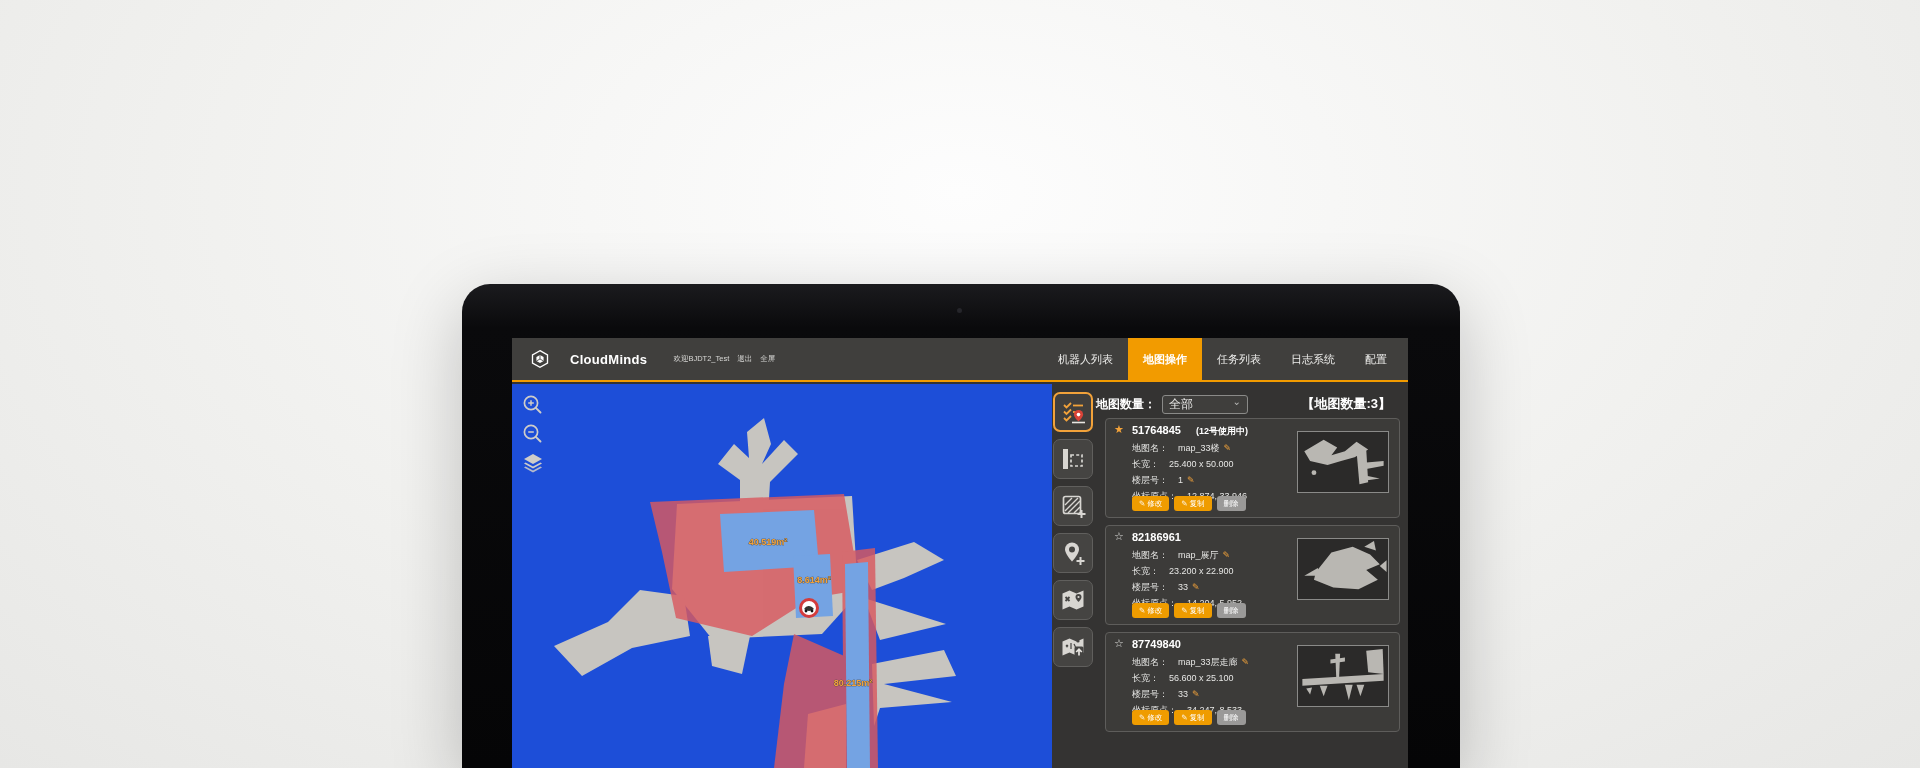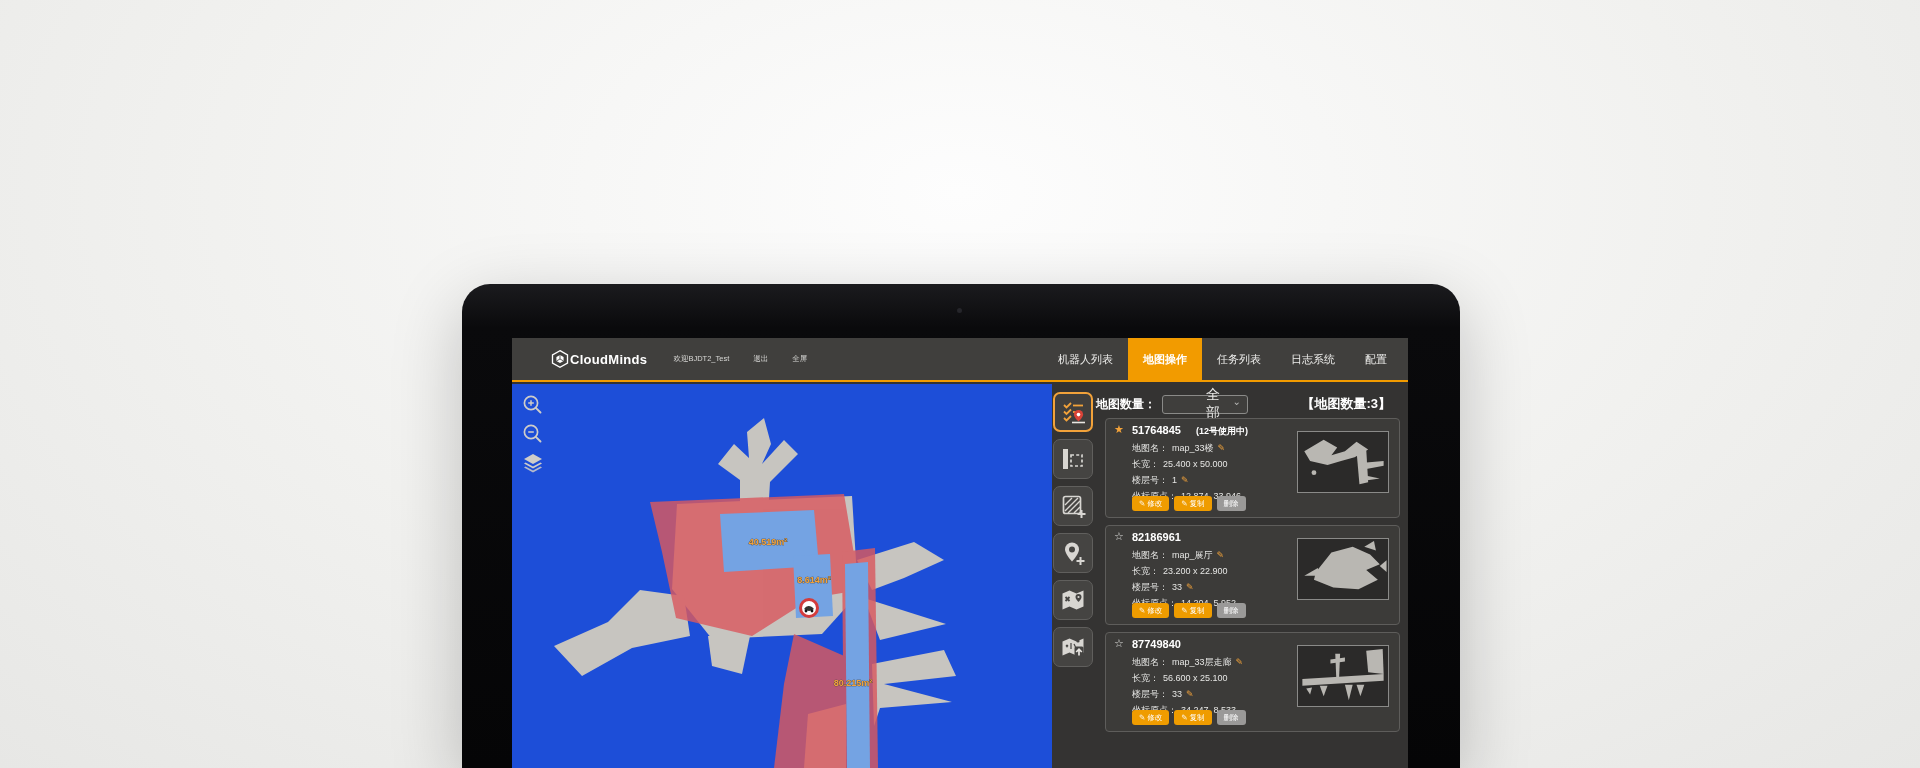--- a/index.html
+++ b/index.html
@@ -14,23 +14,23 @@
   .camera { position:absolute; left:495px; top:24px; width:5px; height:5px; border-radius:50%;
     background:#26262b; }
 
   
   .screen { position:absolute; left:50px; top:54px; width:896px; height:430px;
     background:#343332; overflow:hidden; }
 
   
   .navbar { position:absolute; left:0; top:0; width:896px; height:44px; background:#403F3D;
     border-bottom:2px solid #F29B00; display:flex; align-items:stretch; }
-  .brand { display:flex; align-items:center; gap:0; padding-left:18px;margin-left:20px; }
+  .brand { display:flex; align-items:center; gap:20px; padding-left:18px; }
   .brand-text { color:#fff; font-size:13px; font-weight:bold; letter-spacing:.3px; }
-  .welcome { display:flex; align-items:center; gap:24px; margin-left:26px; }
+  .welcome { display:flex; align-items:center; gap:8px; margin-left:26px; }
   .welcome span { color:#d8d8d6; font-size:7.5px; }
   .welcome .lnk { cursor:pointer; }
   .nav-spacer { flex:1; }
   .nav-item { display:flex; align-items:center; padding:0 15px; color:#ececea; font-size:11px;
     cursor:pointer; white-space:nowrap;text-align:center; }
   .nav-item.active { background:#F29B00; color:#fff; font-weight:bold; }
   .nav-item:last-child { margin-right:6px; }
 
   
   .map-canvas { position:absolute; left:0; top:46px; width:540px; height:384px; background:#1d4ed8; }
@@ -43,34 +43,34 @@
   .tool { width:40px; height:40px; background:#454442; border:1px solid #605F5D; border-radius:7px;
     display:flex; align-items:center; justify-content:center; cursor:pointer; }
   .tool.active { border:2px solid #F2A23A; background:#403F3D; }
 
   
   .panel { position:absolute; left:584px; top:56px; width:306px; }
   .quickrow { display:flex; align-items:center; height:20px; }
   .quick-label { color:#fff; font-size:12px; font-weight:bold; }
   .quick-select { margin-left:6px; width:86px; height:19px; background:#3F3E3C; border:1px solid #8A8A88;
     border-radius:3px; display:flex; align-items:center; padding:0 6px; cursor:pointer; }
-  .quick-select .val { color:#e8e8e6; font-size:14px; flex:1;margin-left:37px; }
+  .quick-select .val { color:#e8e8e6; font-size:12px; flex:1; }
   .quick-select .chev { color:#b9b9b7; font-size:10px; line-height:6px; margin-top:-4px; }
   .map-count { margin-left:auto; margin-right:11px; color:#fff; font-size:13px; font-weight:bold; }
 
   .cards { margin-top:4px; margin-left:9px; }
   .card { position:relative; width:295px; height:100px; background:#3C3B39; border:1px solid #5E5D5B;
     border-radius:4px; margin-bottom:7px; }
   .star { position:absolute; left:8px; top:4px; font-size:11px; color:#d9d9d7; cursor:pointer; }
   .star.on { color:#F2A23A; }
   .card-title { position:absolute; left:26px; top:5px; color:#fff; font-size:11px; font-weight:bold; }
   .card-title .suffix { font-size:9px; font-weight:bold; margin-left:4px;padding-left:8px; }
   .card-rows { position:absolute; left:26px; top:21px; }
   .crow { height:16px; display:flex; align-items:center; font-size:9px; color:#E6E6E4; }
-  .crow .cv { margin-left:4px; }
+  .crow .cv { margin-left:10px; }
   .pencil { color:#F2A23A; font-size:9px; margin-left:4px; cursor:pointer; }
   .card-btns { position:absolute; left:26px; bottom:6px; display:flex; gap:5px; }
   .cbtn { height:15px; display:flex; align-items:center; gap:2px; padding:0 7px; border-radius:3px;
     font-size:7.5px; color:#fff; cursor:pointer; border:none; }
   .cbtn.orange { background:#EF9C00; }
   .cbtn.gray { background:#9A9998;padding-left:7px; }
   .thumb { position:absolute; right:10px; top:12px; width:92px; height:62px; background:#2B2A29;
     border:1px solid #8A8A88; }
 </style>
 </head>

